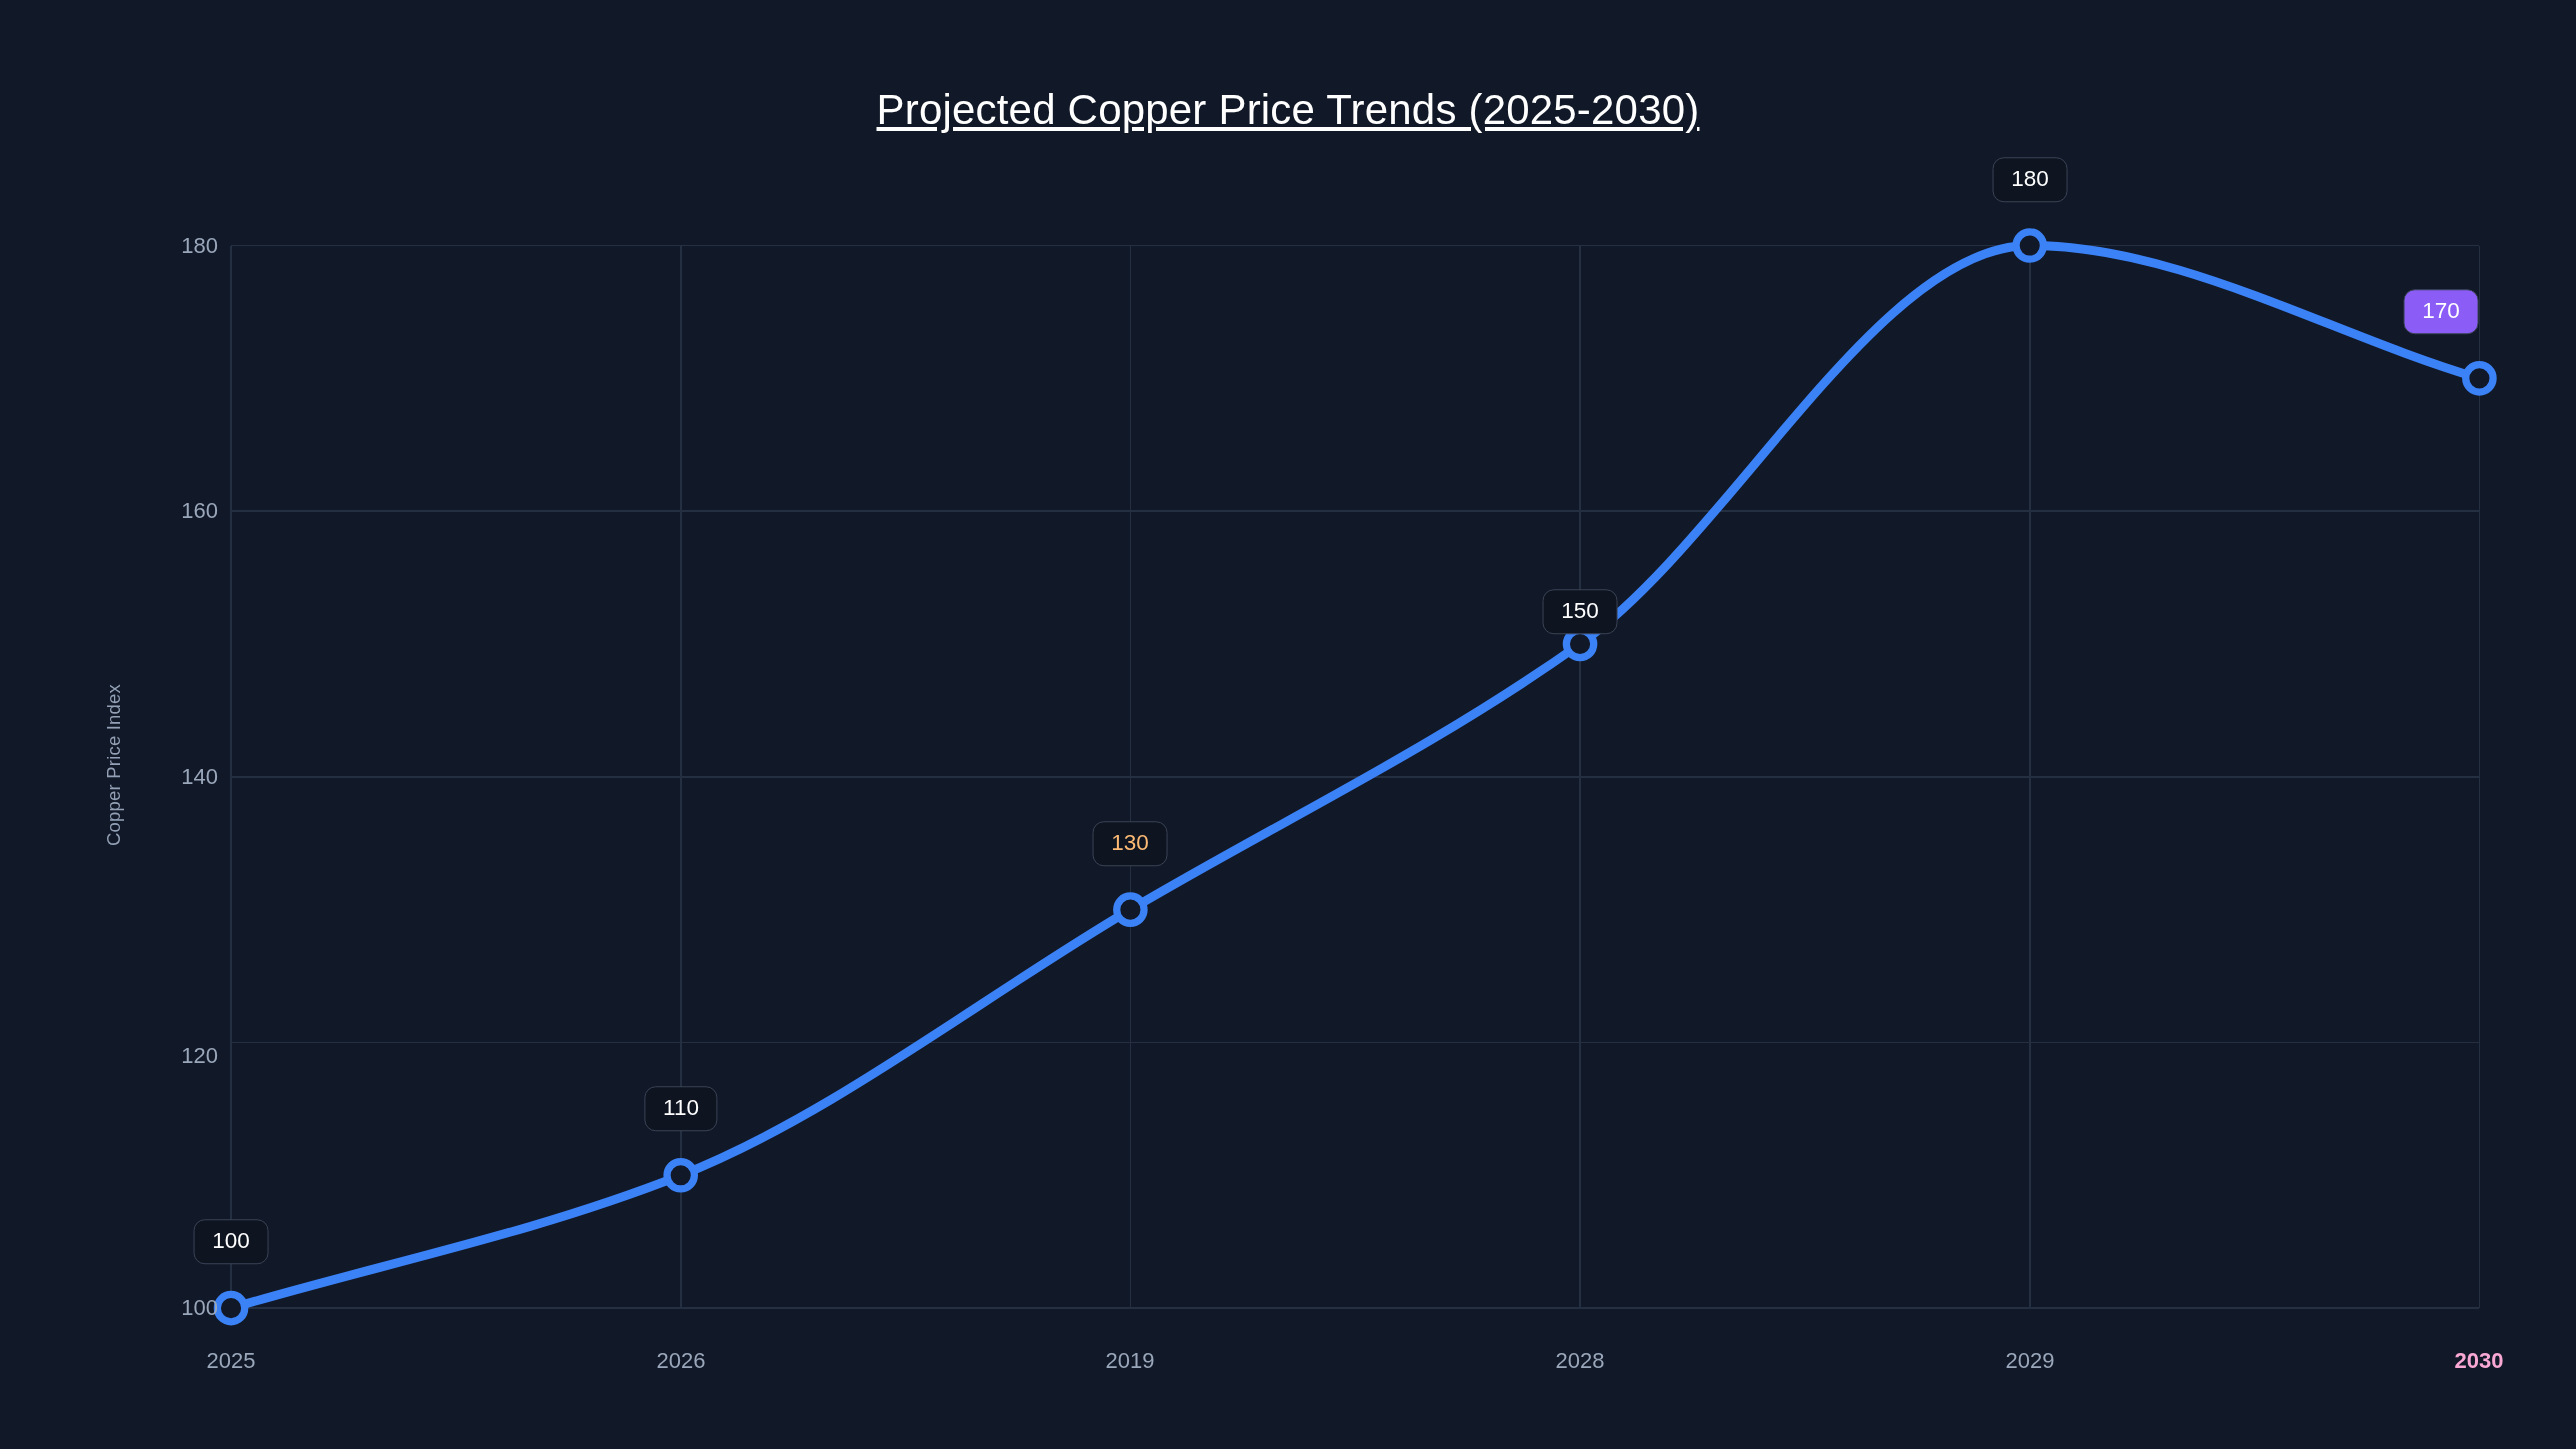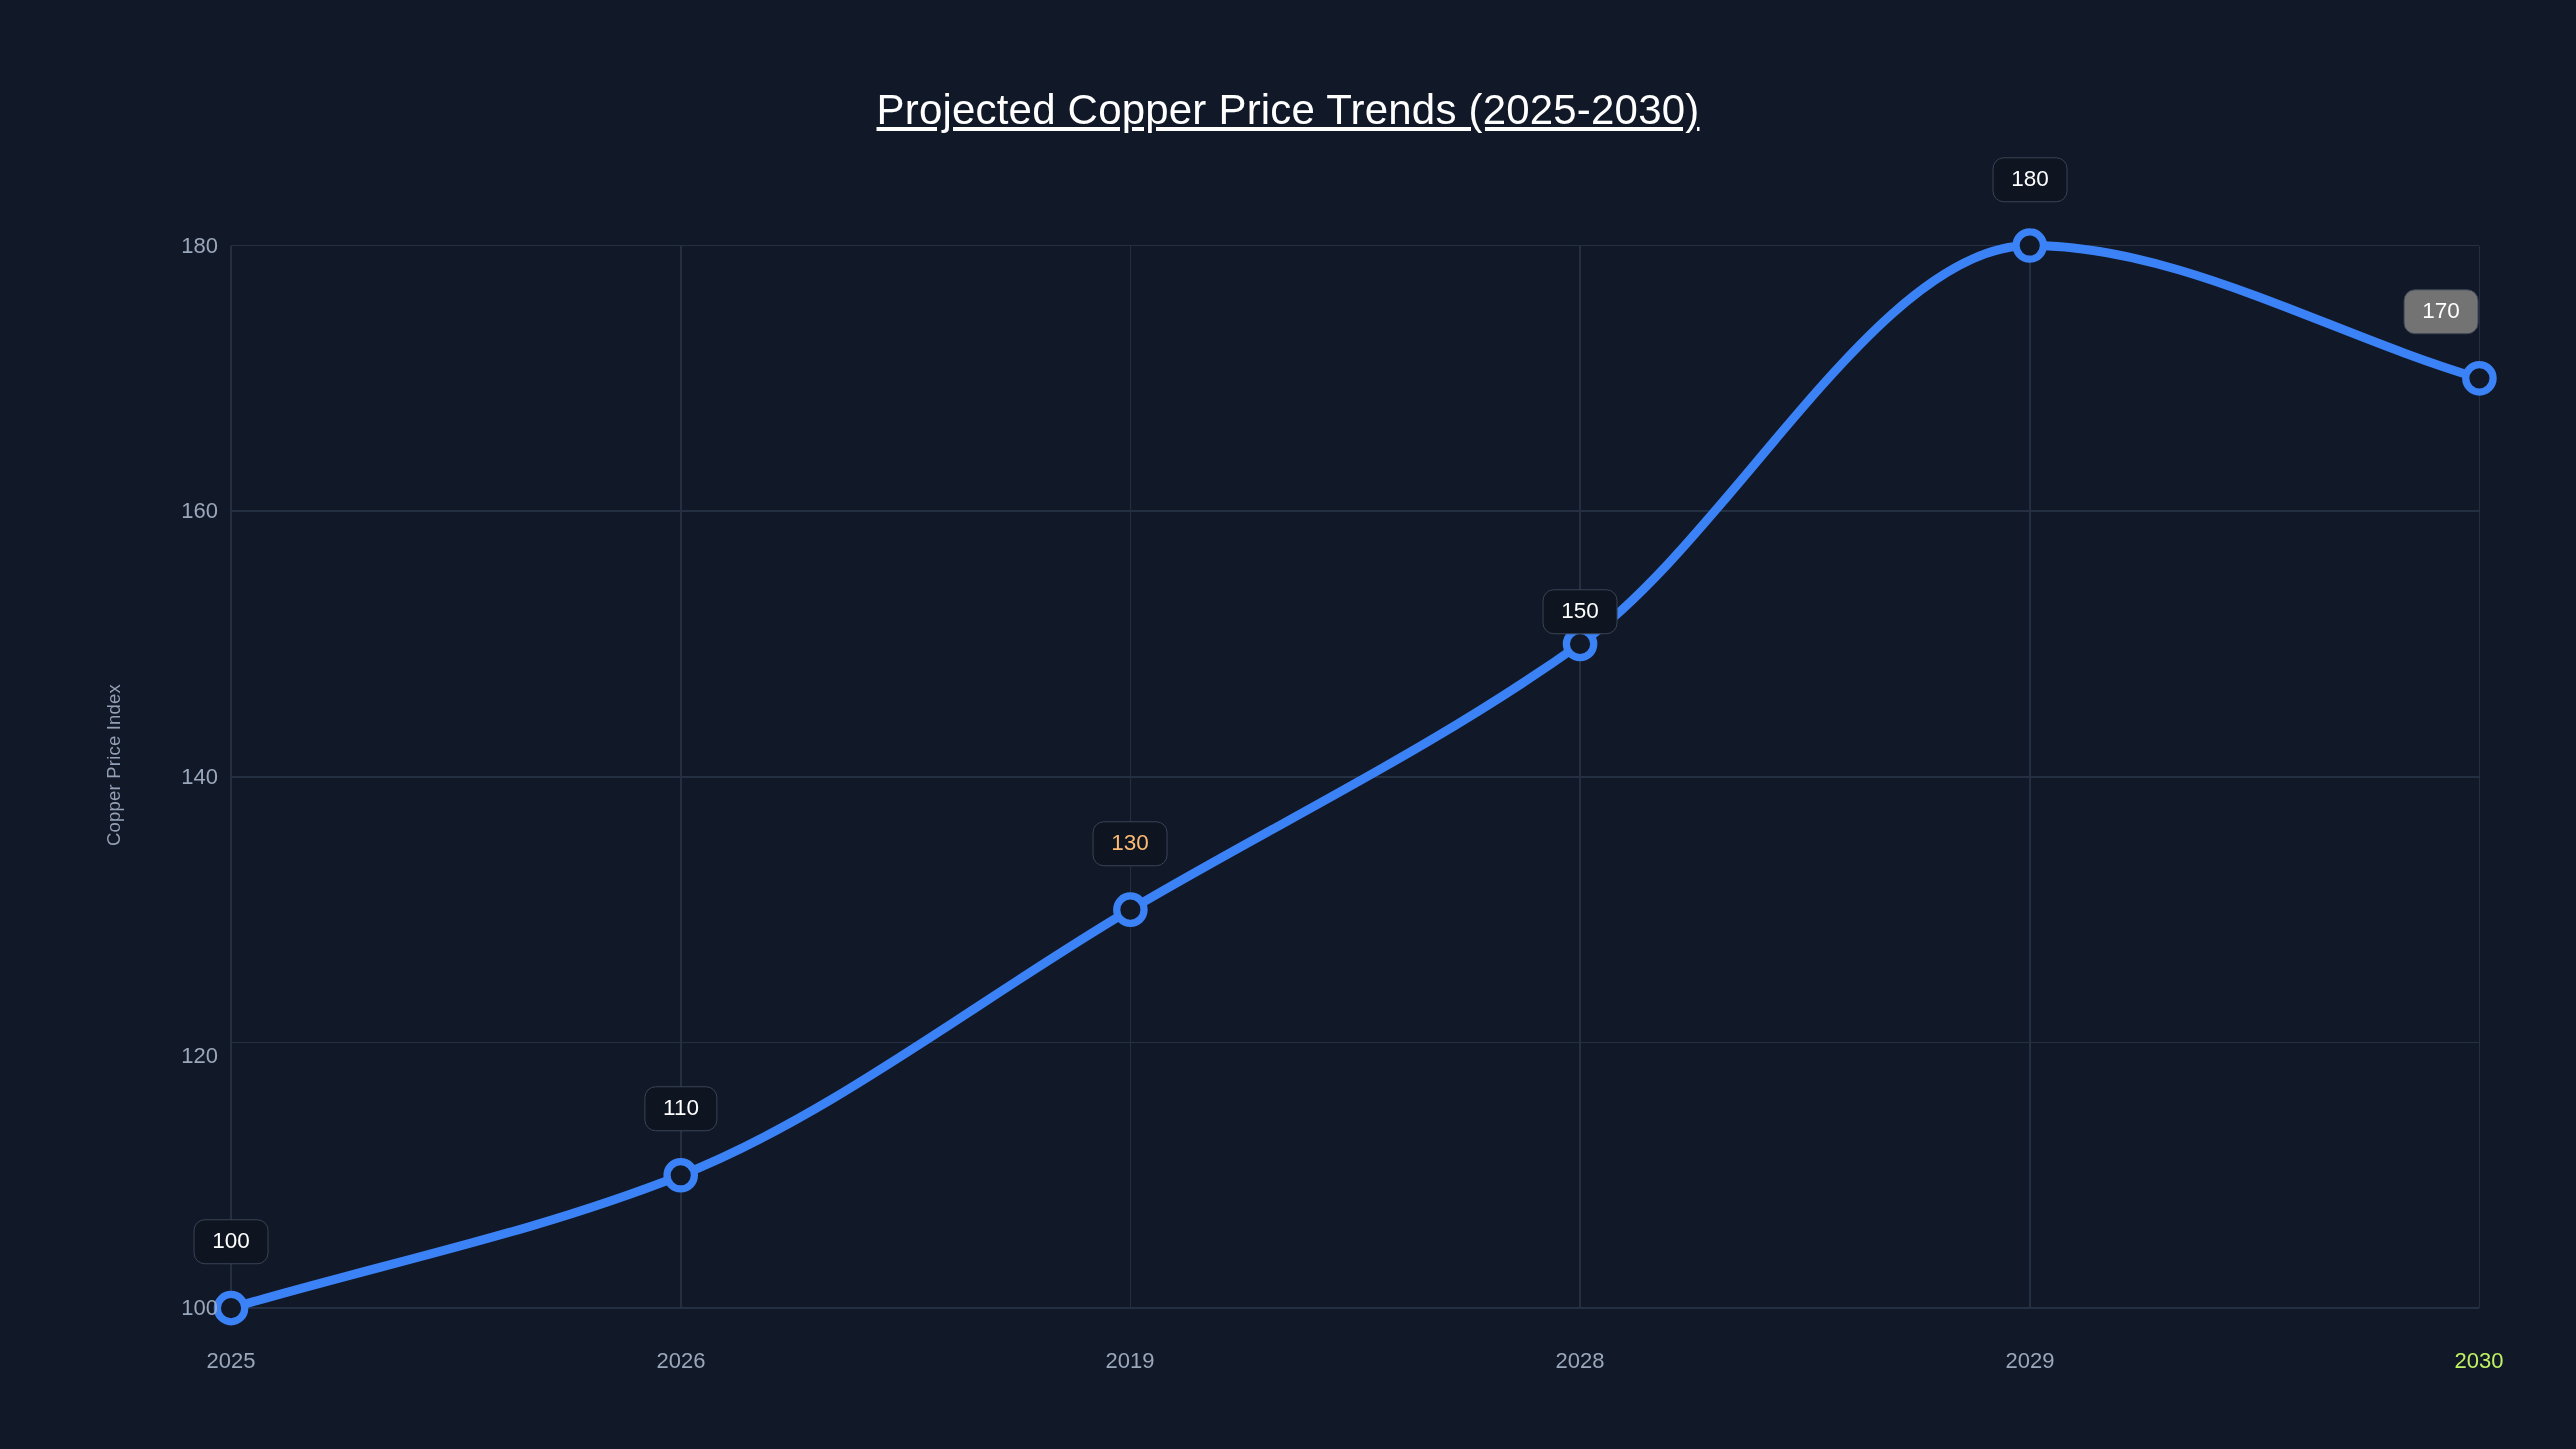--- a/index.html
+++ b/index.html
@@ -173,25 +173,25 @@
       <div class="y-tick-label" style="top: 777px; color: rgb(154, 167, 187);">140</div>
       <div class="y-tick-label" style="top: 511px; color: rgb(154, 167, 187);">160</div>
       <div class="y-tick-label" style="top: 246px; color: rgb(154, 167, 187);">180</div>
     </div>
   <div id="x-tick-layer">
       <div class="x-tick-label" style="left: 231px; color: rgb(154, 167, 187);">2025</div>
       <div class="x-tick-label" style="left: 681px; color: rgb(154, 167, 187);">2026</div>
       <div class="x-tick-label" style="left: 1130px; color: rgb(154, 167, 187);">2019</div>
       <div class="x-tick-label" style="left: 1580px; color: rgb(154, 167, 187);">2028</div>
       <div class="x-tick-label" style="left: 2030px; color: rgb(154, 167, 187);">2029</div>
-      <div class="x-tick-label" style="left: 2479px; color: #bef264;">2030</div>
+      <div class="x-tick-label" style="left: 2479px; color: #f9a8d4; font-weight: bold;">2030</div>
     </div>
   <div id="badge-layer">
       <div class="value-badge" style="background: rgb(14, 21, 33); border-color: rgb(58, 68, 86); color: rgb(255, 255, 255); left: 231px; top: 1242px;">100</div>
       <div class="value-badge" style="background: rgb(14, 21, 33); border-color: rgb(58, 68, 86); color: rgb(255, 255, 255); left: 681px; top: 1109px;">110</div>
       <div class="value-badge" style="background: rgb(14, 21, 33); border-color: rgb(58, 68, 86); color: #fdba74; left: 1130px; top: 844px;">130</div>
       <div class="value-badge" style="background: rgb(14, 21, 33); border-color: rgb(58, 68, 86); color: rgb(255, 255, 255); left: 1580px; top: 612px;">150</div>
       <div class="value-badge" style="background: rgb(14, 21, 33); border-color: rgb(58, 68, 86); color: rgb(255, 255, 255); left: 2030px; top: 180px;">180</div>
-      <div class="value-badge" style="background: #737373; border-color: rgb(58, 68, 86); color: rgb(255, 255, 255); left: 2441px; top: 312px;">170</div>
+      <div class="value-badge" style="background: #8b5cf6; border-color: rgb(58, 68, 86); color: rgb(255, 255, 255); left: 2441px; top: 312px;">170</div>
     </div>
 
 </div>
 
 
 </body></html>

